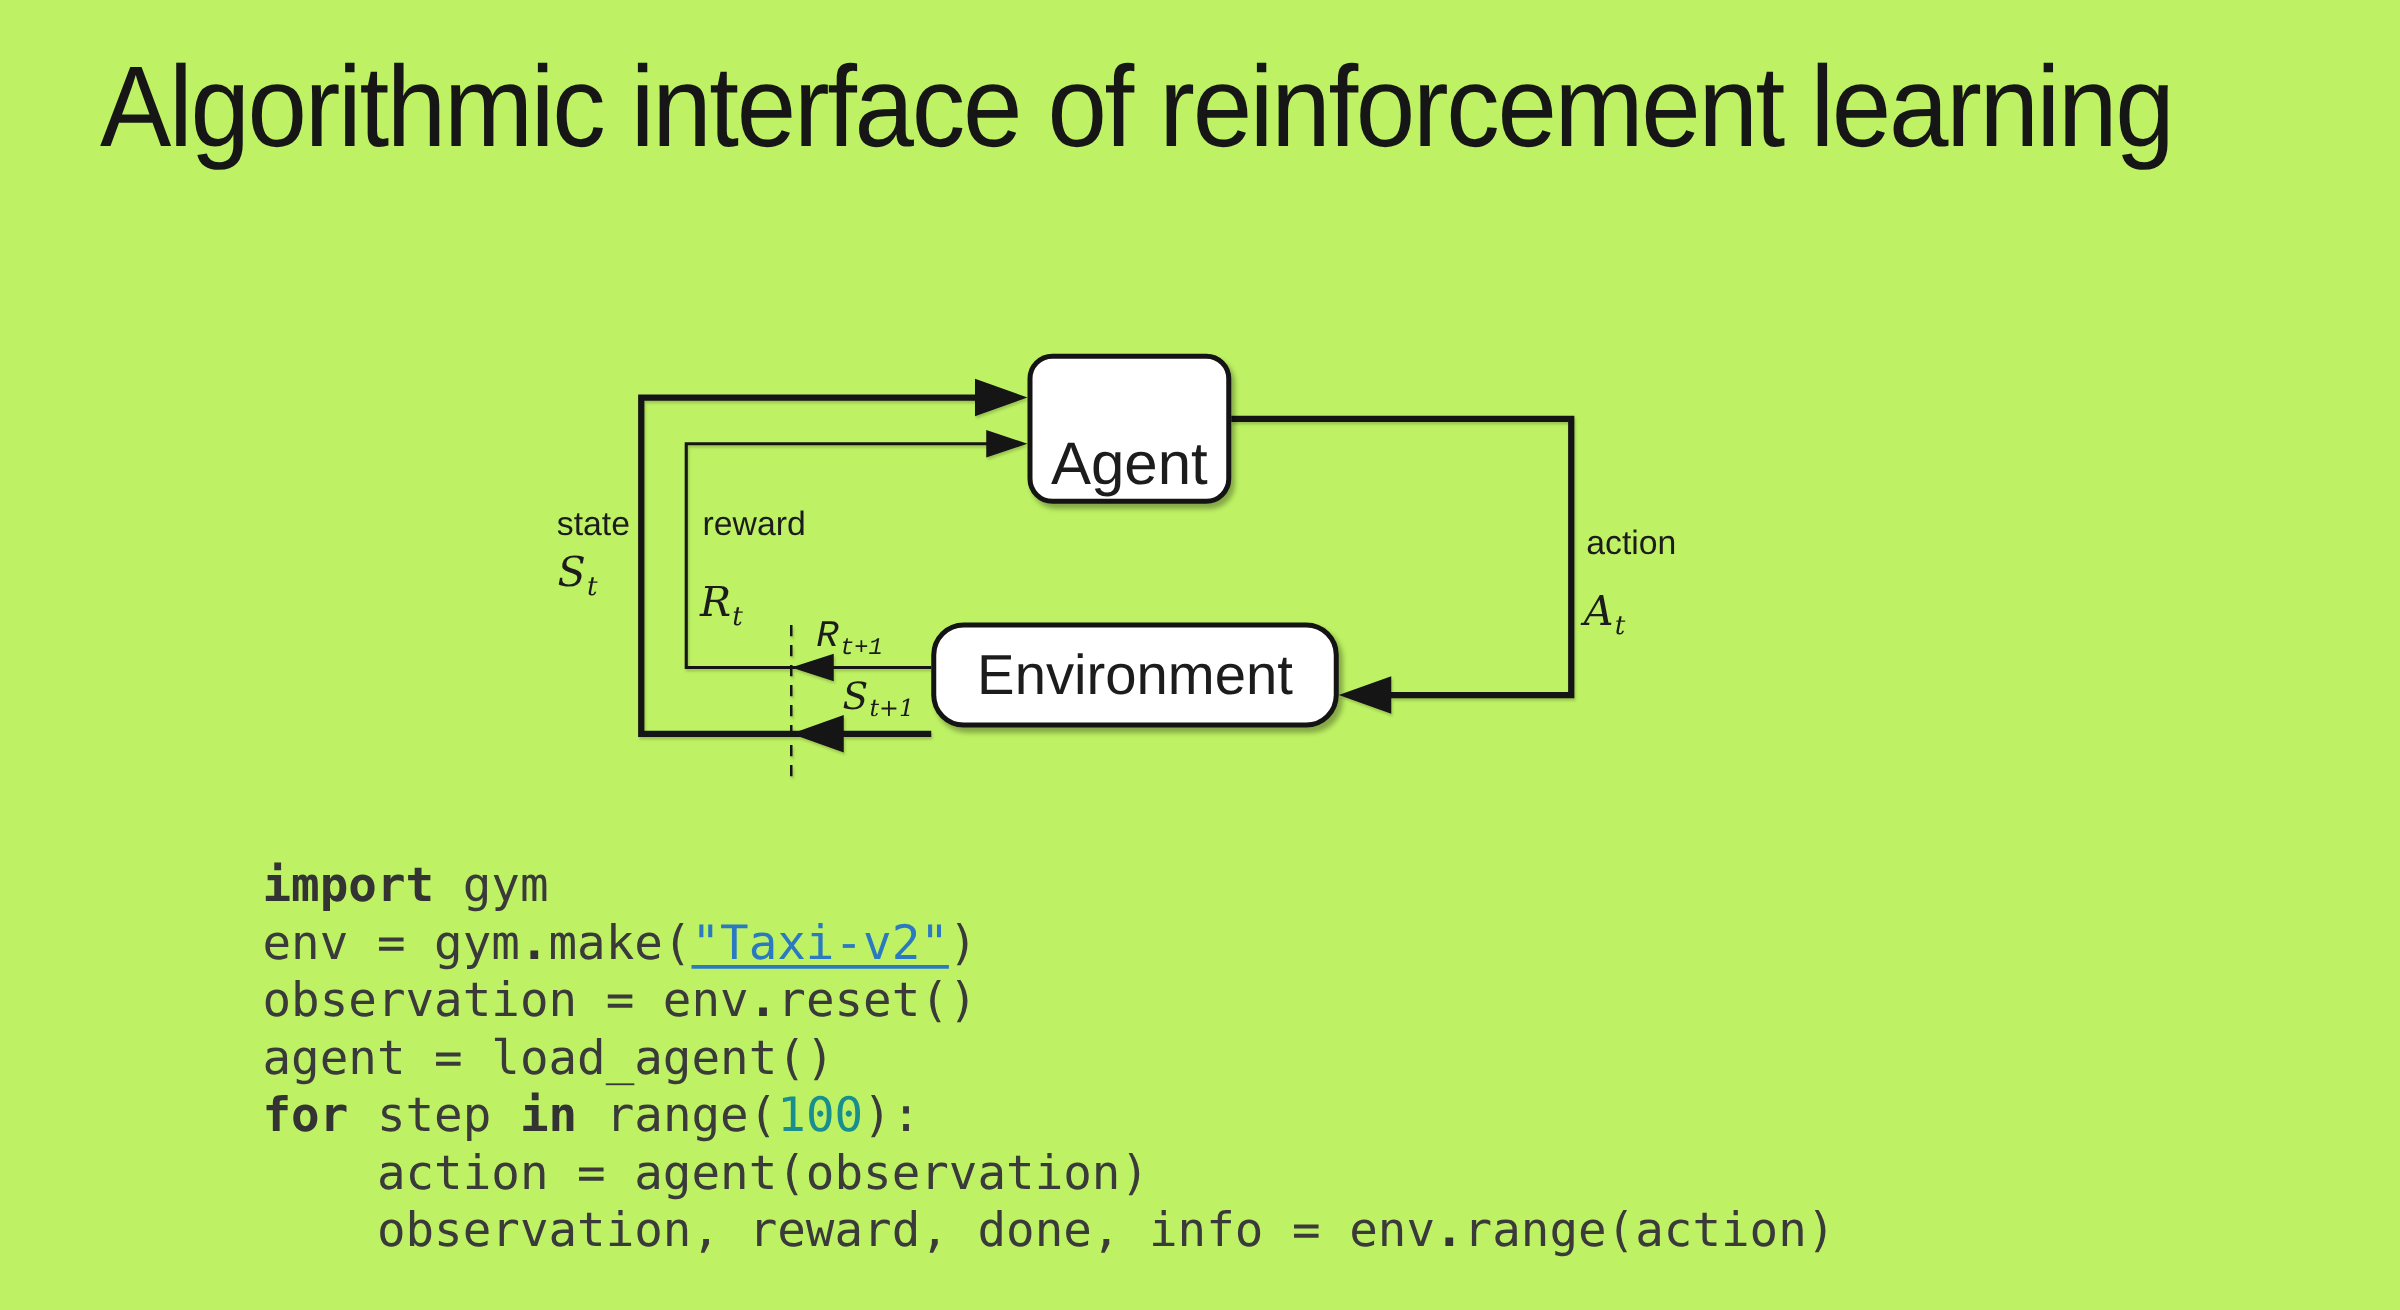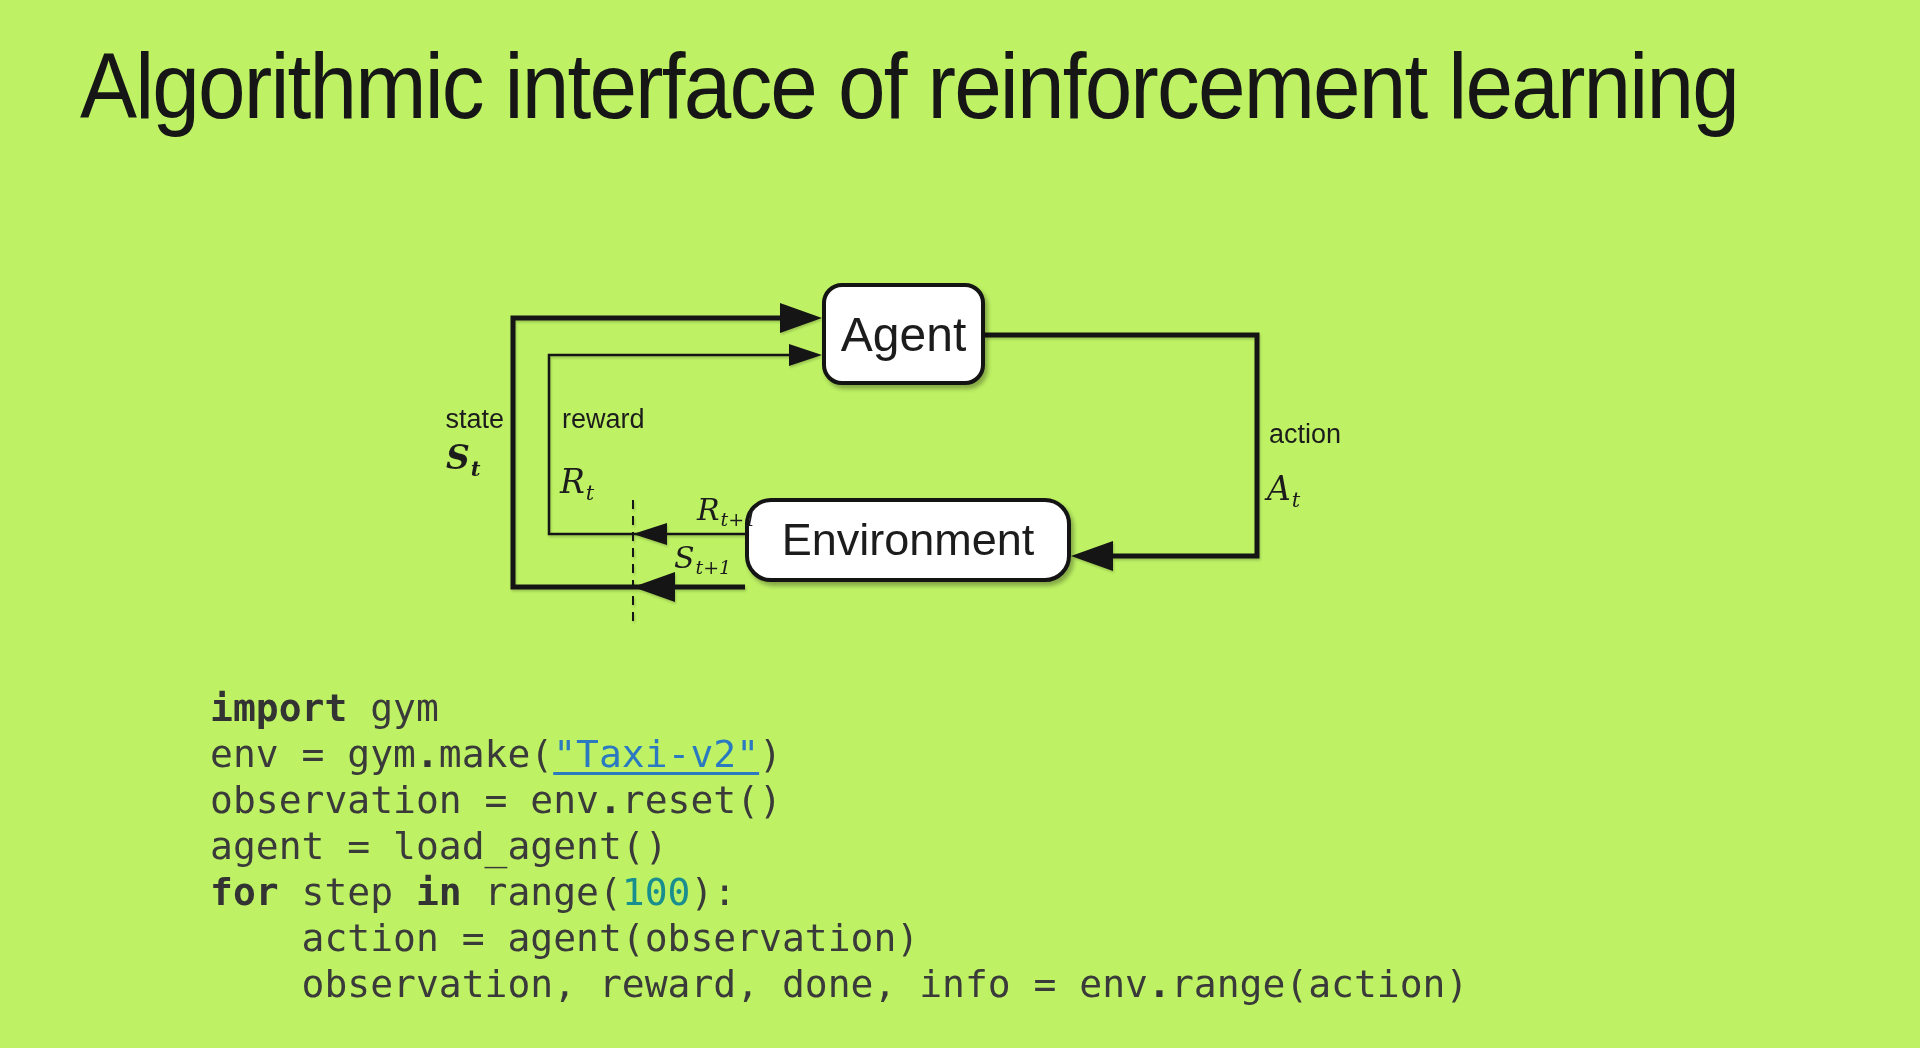--- a/index.html
+++ b/index.html
@@ -8,37 +8,37 @@
 
   
   .title{position:absolute;left:80px;top:36px;font-size:92px;font-weight:300;
          letter-spacing:-2px;color:#161616;white-space:nowrap;
          transform:scaleX(.93);transform-origin:left center;line-height:1.1;}
 
   
   .dbox{position:absolute;box-sizing:border-box;background:#fff;border:4px solid #141414;
         display:flex;align-items:center;justify-content:center;
         box-shadow:3px 4px 4px rgba(0,0,0,.30);color:#1c1c1c;}
-  .agent-box{left:822px;top:283px;width:163px;height:102px;border-radius:20px;font-size:48px;}
+  .agent-box{left:822px;top:283px;width:163px;height:120px;border-radius:20px;font-size:48px;align-items:flex-end;}
   .env-box{left:745px;top:498px;width:326px;height:84px;border-radius:26px;font-size:45px;}
 
   
   .dlabel{position:absolute;font-size:27px;color:#1c1c1c;line-height:30px;}
   .state-word{left:380px;top:404px;width:124px;text-align:right;}
   .reward-word{left:562px;top:404px;}
   .action-word{left:1269px;top:419px;}
 
   
   .math{position:absolute;font-family:"DejaVu Serif",serif;font-style:italic;
         font-size:33px;color:#1c1c1c;line-height:36px;}
   .math .msub{font-size:21px;position:relative;bottom:-7px;margin-left:1px;}
-  .state-sym{left:446px;top:440px;font-weight:bold;}
+  .state-sym{left:446px;top:440px;}
   .reward-sym{left:560px;top:464px;}
   .action-sym{left:1267px;top:471px;}
-  .rnext-sym{left:697px;top:492px;font-size:30px;}
+  .rnext-sym{left:653px;top:492px;font-size:30px;font-family:Liberation Mono, monospace;}
   .snext-sym{left:674px;top:540px;font-size:30px;}
   .rnext-sym .msub,.snext-sym .msub{font-size:19px;bottom:-6px;}
 
   
   .wires{position:absolute;left:0;top:0;}
   .wires .ln{fill:none;stroke:#151515;}
   .wires .thick{stroke-width:5px;}
   .wires .thin{stroke-width:2.5px;}
   .wires .head{fill:#151515;stroke:none;}
   .wires .dash{stroke:#151515;stroke-width:2px;stroke-dasharray:9 7;fill:none;}

